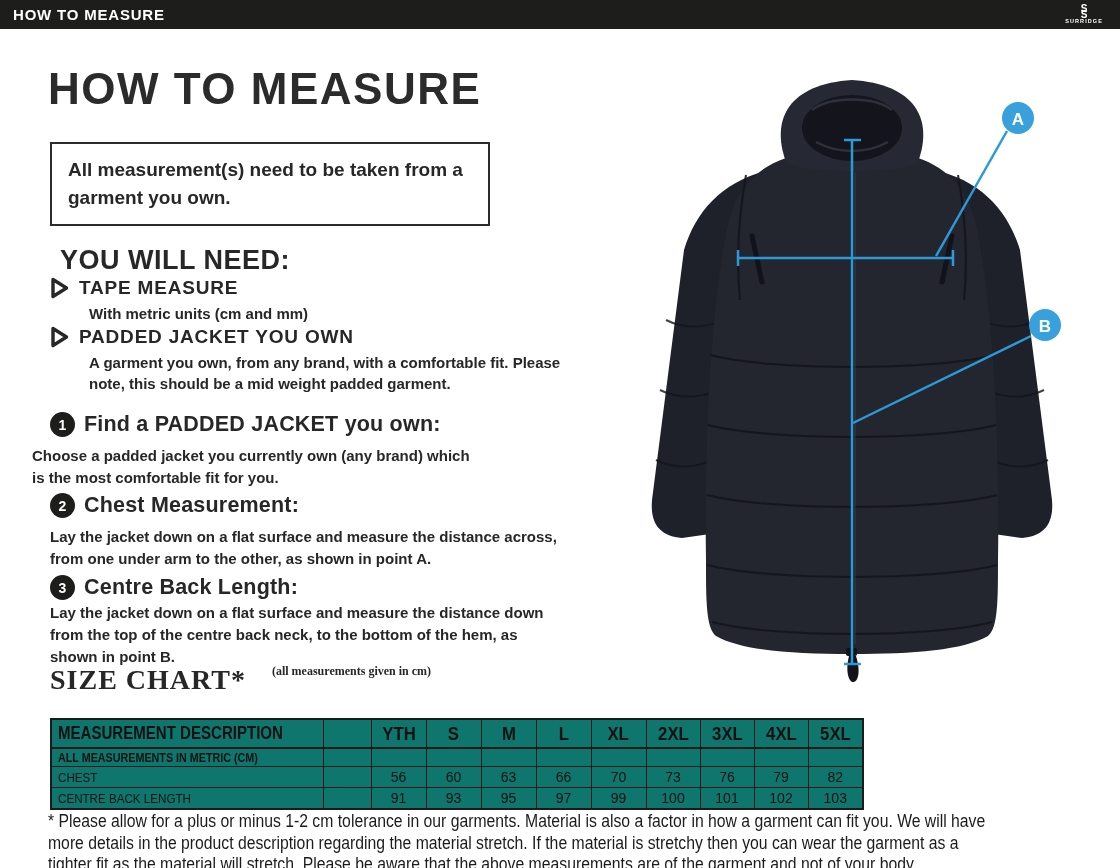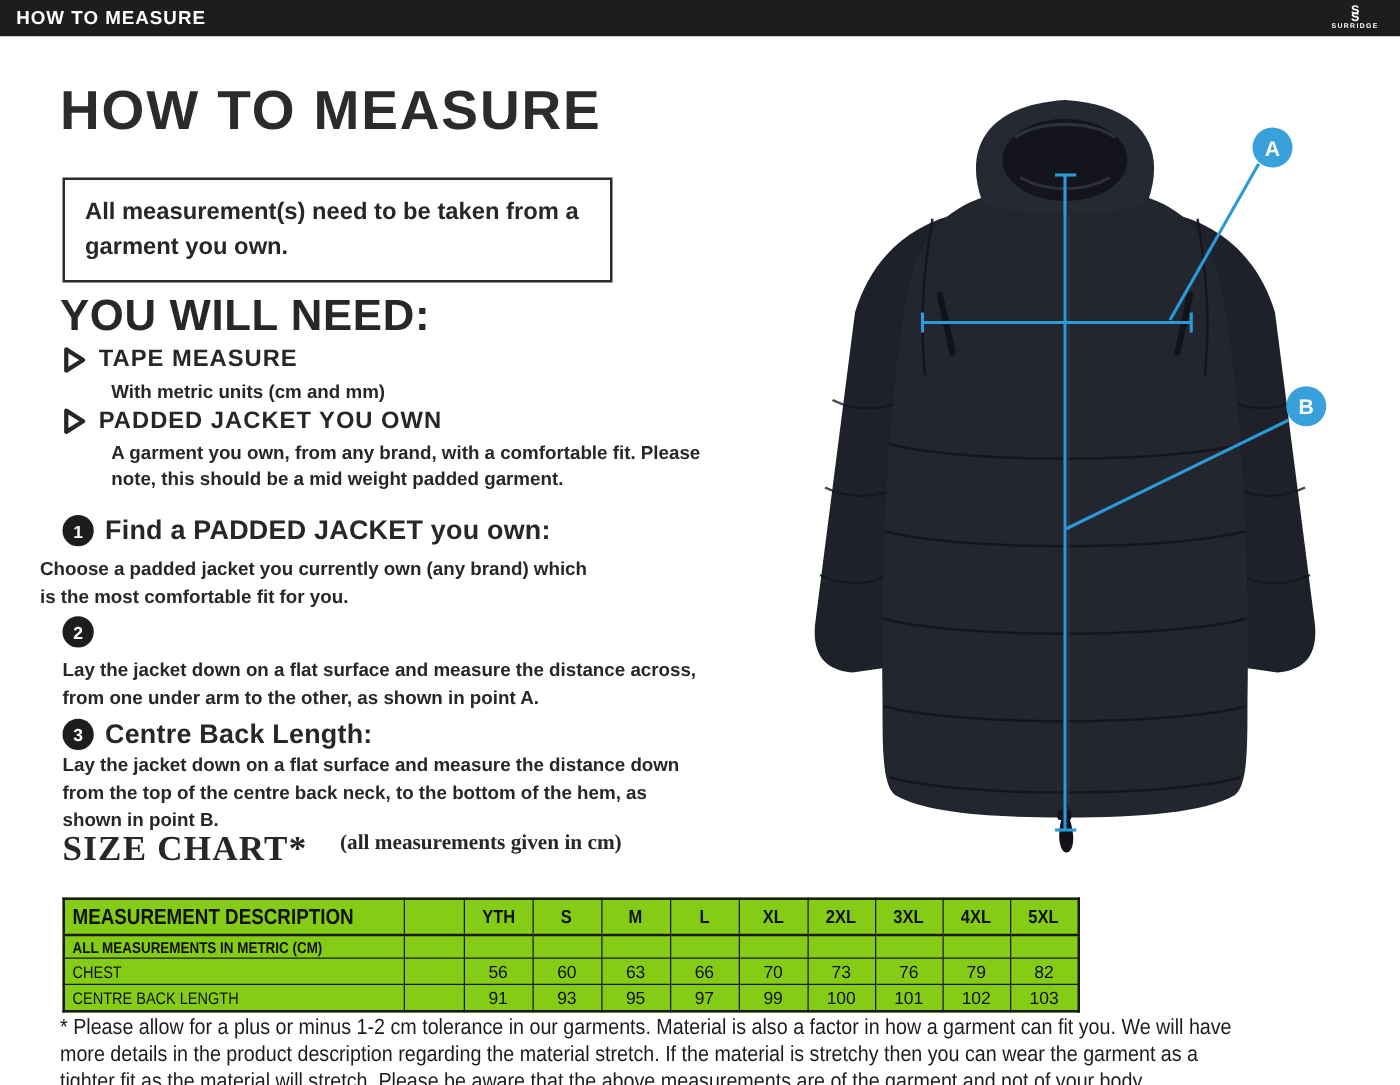--- a/index.html
+++ b/index.html
@@ -19,42 +19,42 @@
   .brand-s{font-weight:800;font-size:10px;display:flex;flex-direction:column;align-items:center;}
   .brand-s span{display:block;height:6px;}
   .brand-name{font-size:5.5px;font-weight:bold;letter-spacing:1.1px;margin-top:3px;}
   
   .abs{position:absolute;}
   h1.page-title{left:48px;top:64px;margin:0;font-size:44px;font-weight:800;letter-spacing:1.5px;color:#2b2b2b;}
   .notice-box{
     left:50px;top:142px;width:440px;box-sizing:border-box;border:2.5px solid #2b2b2b;
     padding:12px 16px 13px 16px;font-size:19px;font-weight:bold;line-height:1.45;white-space:pre-line;
   }
-  .ywn-heading{left:48px;top:233px;font-size:35px;font-weight:800;letter-spacing:.5px;margin:0;}
+  .ywn-heading{left:48px;top:233px;font-size:27px;font-weight:800;letter-spacing:.5px;margin:12px;}
   .need-row{display:flex;align-items:center;gap:10px;}
   .need-title{font-size:19px;font-weight:800;letter-spacing:.8px;}
   .need-sub{font-size:15px;font-weight:bold;line-height:1.42;white-space:pre-line;width:580px;margin-left:39px;}
   .tri-icon{flex:0 0 auto;display:block;}
   .step-head{display:flex;align-items:center;gap:9px;}
   .stepnum{
     width:25px;height:25px;border-radius:50%;background:#1d1d1b;color:#fff;
     display:flex;align-items:center;justify-content:center;font-size:14px;font-weight:bold;flex:0 0 auto;
   }
   .step-title{font-size:21.5px;font-weight:800;letter-spacing:.2px;}
   .step-body{font-size:15px;font-weight:bold;line-height:1.45;white-space:pre-line;width:600px;}
   .size-chart-head{left:50px;top:664px;display:flex;align-items:flex-start;gap:26px;font-family:Liberation Serif, serif;}
   .size-chart-title{font-size:28px;font-weight:800;letter-spacing:1px;}
-  .size-chart-note{font-size:17px;font-weight:bold;}
+  .size-chart-note{font-size:12px;font-weight:bold;}
   
   table.size-table{
     left:50px;top:718px;width:812px;position:absolute;border-collapse:collapse;table-layout:fixed;
-    border:2px solid #1a1a1a;font-family:"Liberation Sans",sans-serif;z-index:4;background:#84cc16;
+    border:2px solid #1a1a1a;font-family:"Liberation Sans",sans-serif;z-index:4;background:#0f766e;
   }
   .size-table th,.size-table td{border:1px solid #1a1a1a;padding:0;text-align:center;vertical-align:middle;color:#111;}
-  .size-table thead th{height:27px;font-size:15px;font-weight:bold;border-bottom:2px solid #1a1a1a;}
+  .size-table thead th{height:27px;font-size:19px;font-weight:bold;border-bottom:2px solid #1a1a1a;}
   .size-table th.desc,.size-table td.desc{text-align:left;padding-left:6px;}
   .size-table thead th.desc{font-size:17.5px;}
   .size-table tr.r-metric td{height:17px;font-size:12.5px;font-weight:bold;}
   .size-table tr.r-data td{height:20px;font-size:14px;font-weight:normal;}
   .cond{display:inline-block;transform:scaleX(.86);transform-origin:0 50%;white-space:nowrap;}
   .condc{display:inline-block;transform:scaleX(.88);transform-origin:50% 50%;white-space:nowrap;}
   
   .footnote{
     left:48px;top:811px;width:1180px;font-size:17.5px;line-height:21.5px;font-weight:400;color:#1c1c1c;
     white-space:pre-line;transform:scaleX(.9);transform-origin:0 0;
@@ -166,20 +166,21 @@
 
 <div class="abs step-head" style="left:50px;top:412px;">
   <span class="stepnum">1</span>
   <span class="step-title">Find a PADDED JACKET you own:</span>
 </div>
 <div class="abs step-body" style="left:32px;top:445px;">Choose a padded jacket you currently own (any brand) which
 is the most comfortable fit for you.</div>
 
 <div class="abs step-head" style="left:50px;top:493px;">
   <span class="stepnum">2</span>
+  <span class="step-title">Chest Measurement:</span>
 </div>
 <div class="abs step-body" style="left:50px;top:526px;">Lay the jacket down on a flat surface and measure the distance across,
 from one under arm to the other, as shown in point A.</div>
 
 <div class="abs step-head" style="left:50px;top:575px;">
   <span class="stepnum">3</span>
   <span class="step-title">Centre Back Length:</span>
 </div>
 <div class="abs step-body" style="left:50px;top:602px;">Lay the jacket down on a flat surface and measure the distance down
 from the top of the centre back neck, to the bottom of the hem, as

